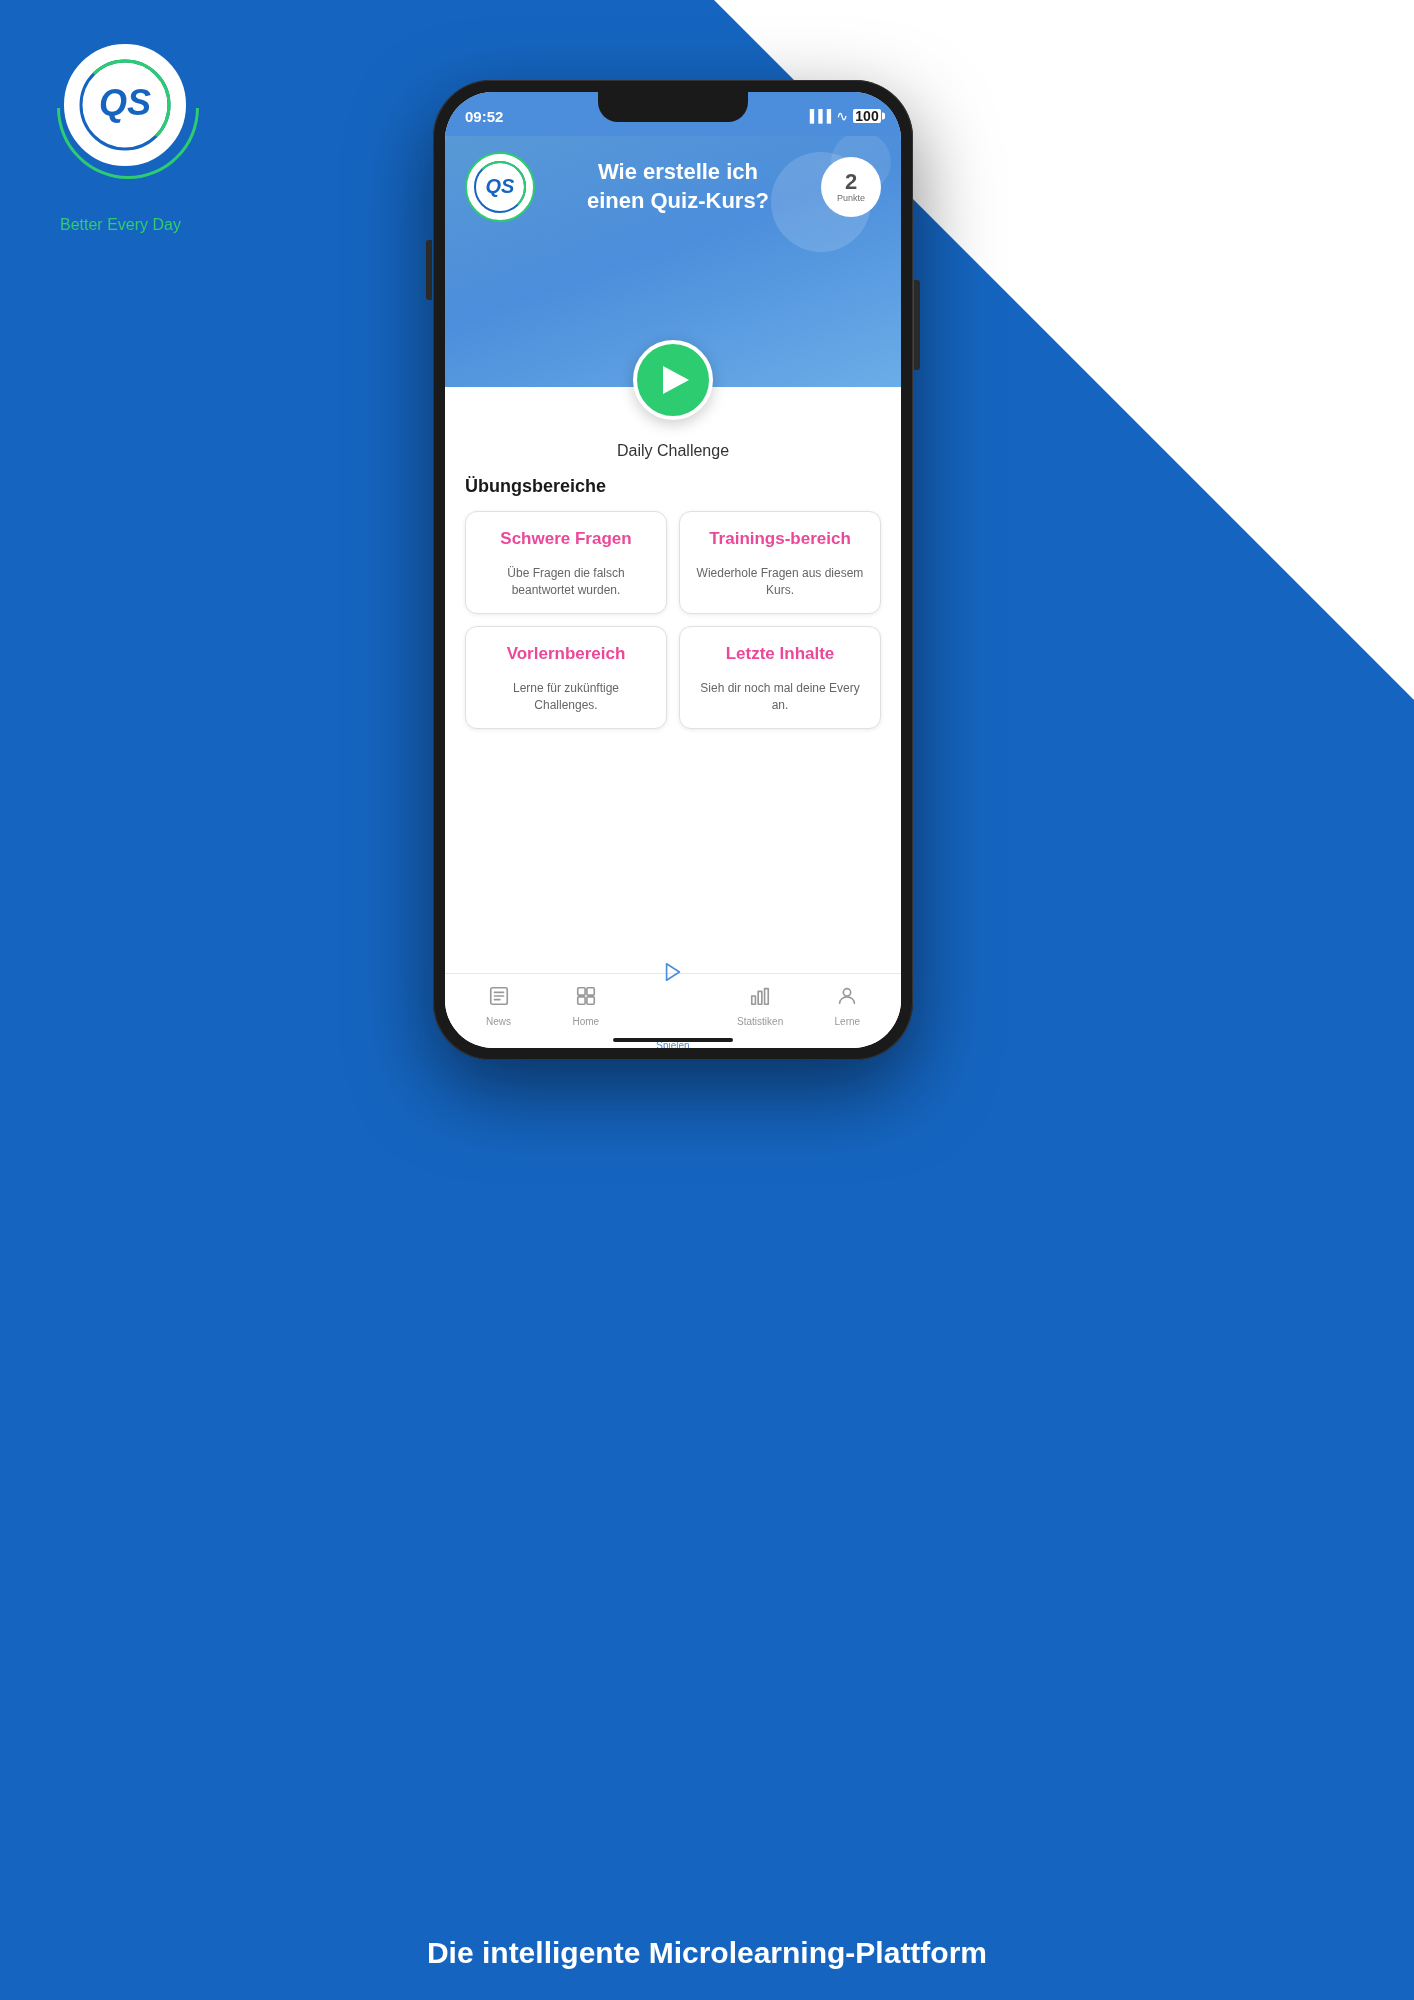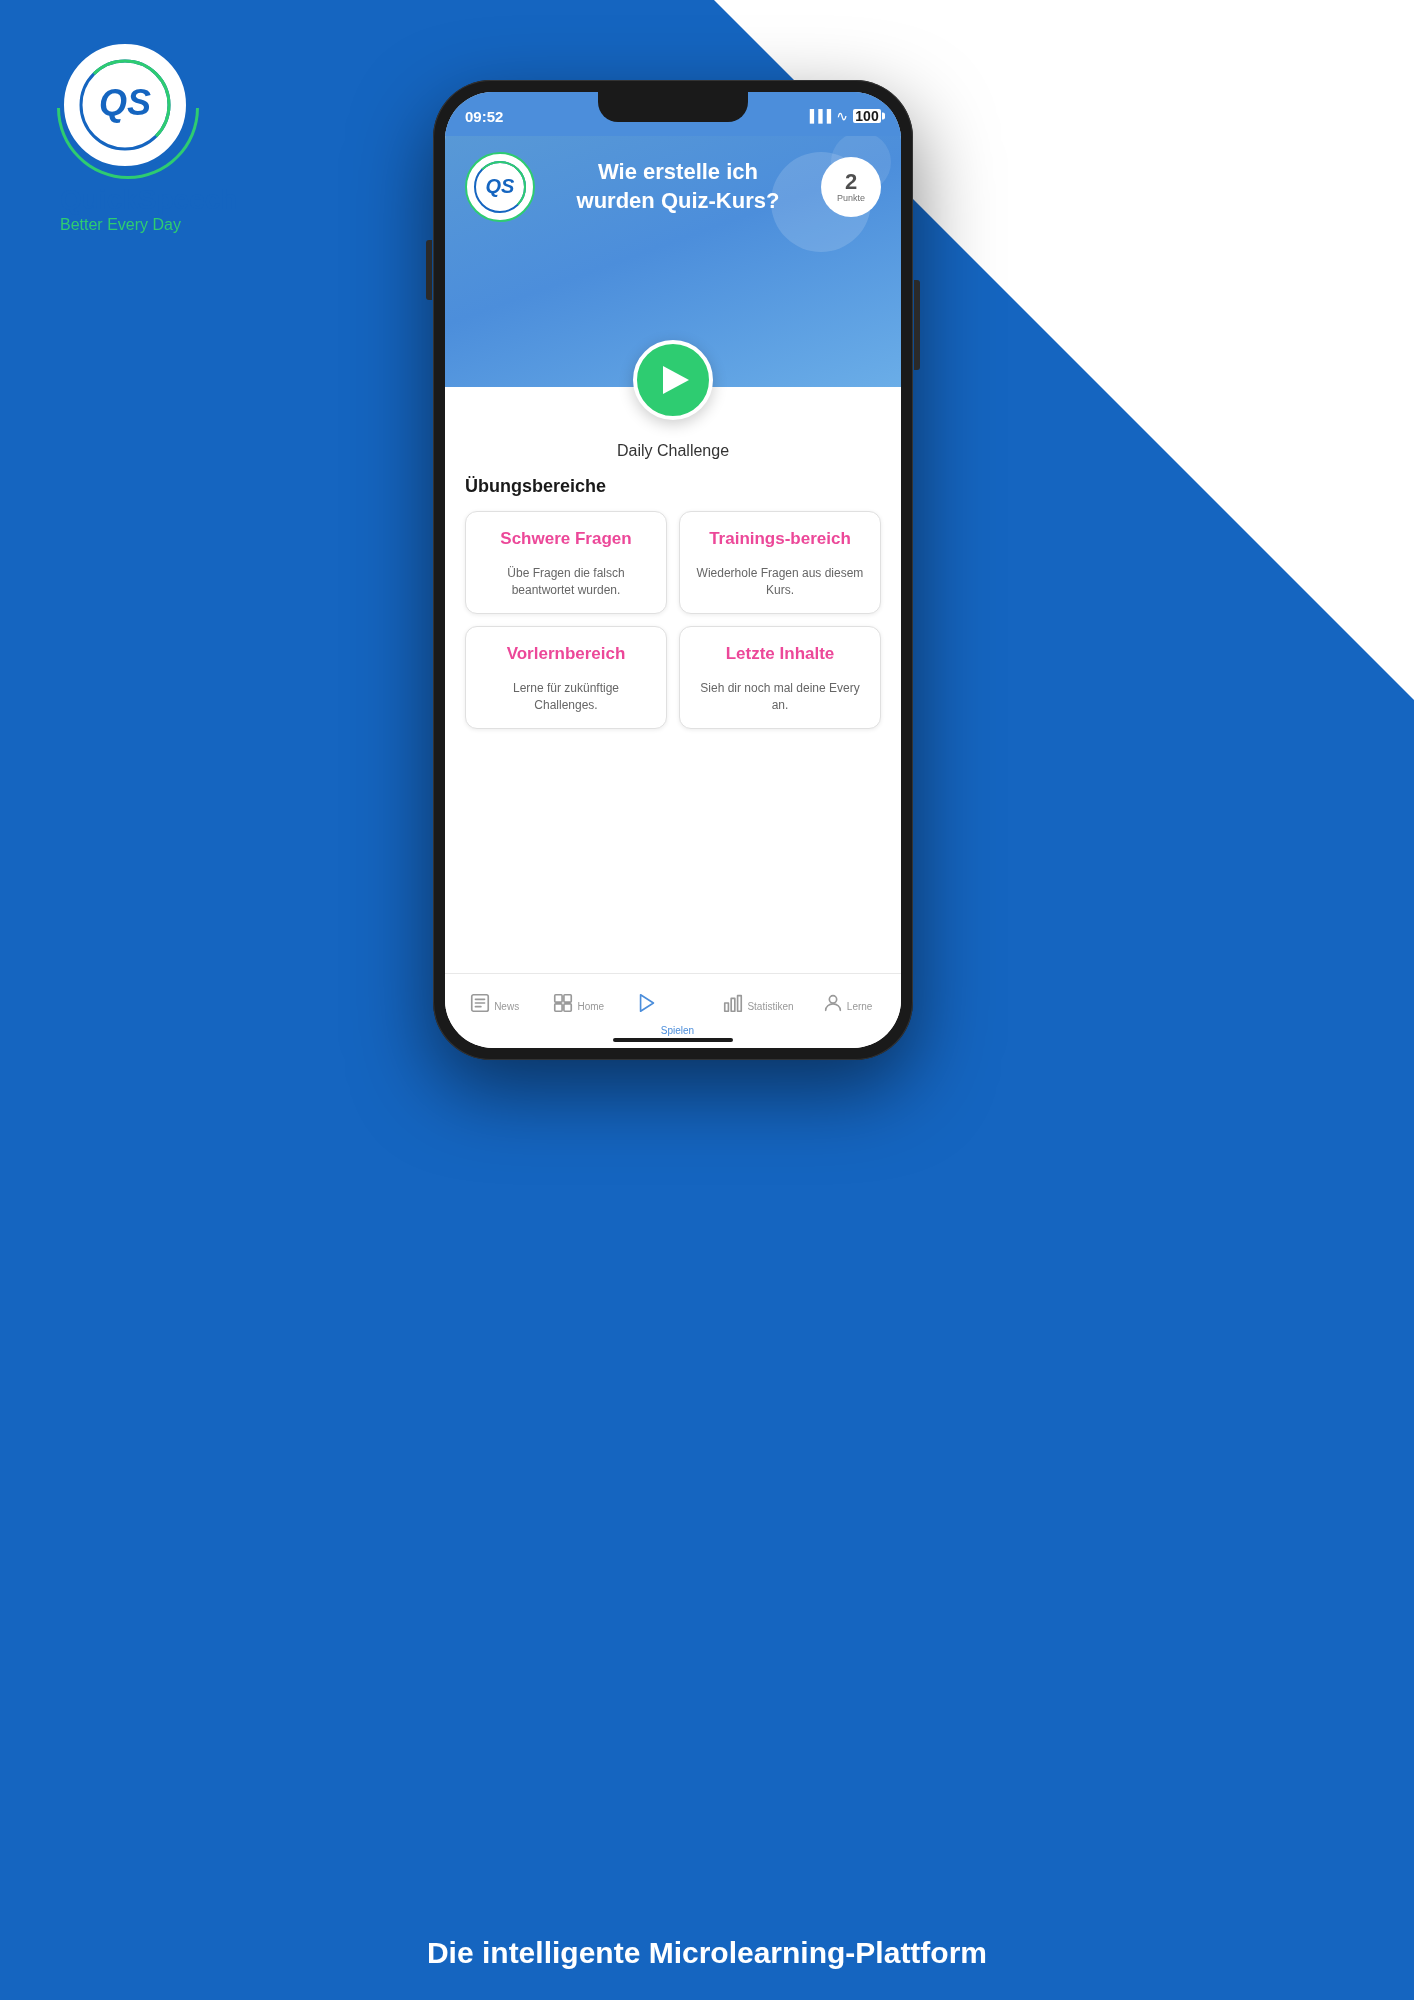--- a/index.html
+++ b/index.html
@@ -366,21 +366,21 @@
       border-top: 1px solid #e8e8e8;
       display: flex;
       align-items: center;
       justify-content: space-around;
       padding: 0 10px;
       padding-bottom: 10px;
     }
 
     .nav-item {
       display: flex;
-      flex-direction: row;
+      flex-direction: column;
       align-items: center;
       gap: 3px;
       cursor: pointer;
       min-width: 55px;
     }
 
     .nav-icon {
       font-size: 22px;
       color: #999;
     }
@@ -466,21 +466,21 @@
           <div class="qs-logo-small">
             <svg width="56" height="56" viewBox="0 0 56 56">
               <circle cx="28" cy="28" r="25" fill="none" stroke="#1565C0" stroke-width="2"></circle>
               <circle cx="28" cy="28" r="25" fill="none" stroke="#2ECC71" stroke-width="2" stroke-dasharray="78 78" stroke-dashoffset="39" transform="rotate(-45 28 28)"></circle>
               <text x="28" y="34" text-anchor="middle" font-size="20" font-weight="800" font-style="italic" fill="#1565C0" font-family="Arial">QS</text>
             </svg>
           </div>
 
           <div class="header-title">
             <span>Wie erstelle ich</span><br>
-            <span>wurden Quiz-Kurs?</span>
+            <span>einen Quiz-Kurs?</span>
           </div>
 
           <div class="points-badge">
             <div class="points-number">2</div>
             <div class="points-label">Punkte</div>
           </div>
         </div>
       </div>
 
       <div class="play-button-area">

